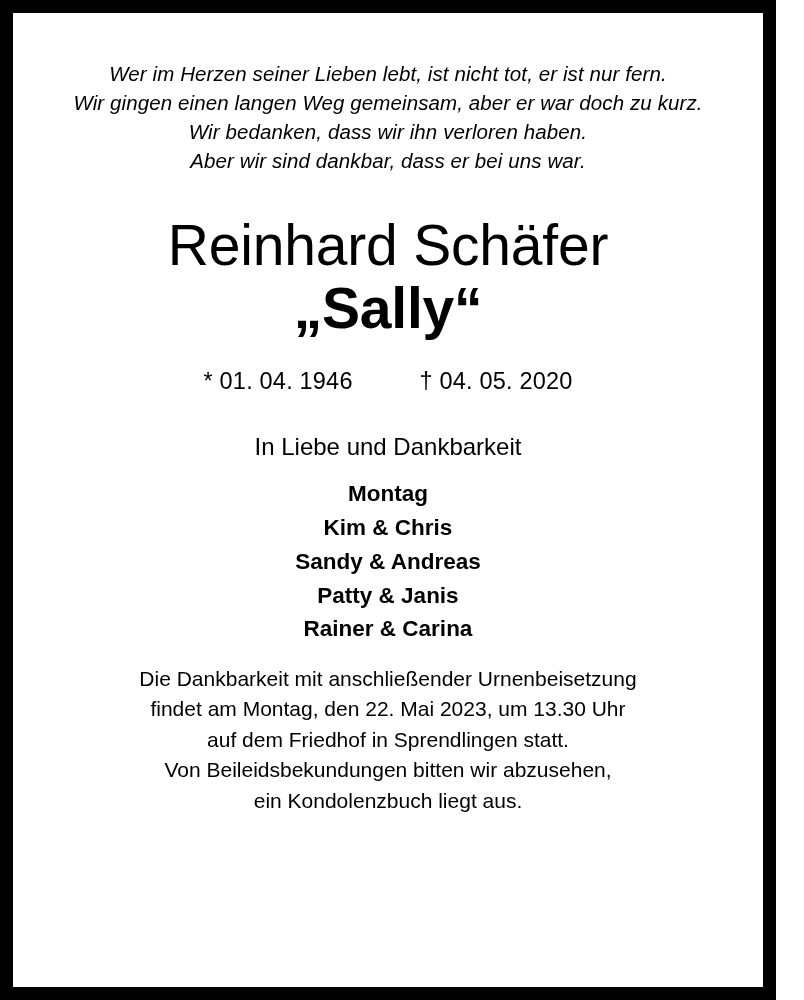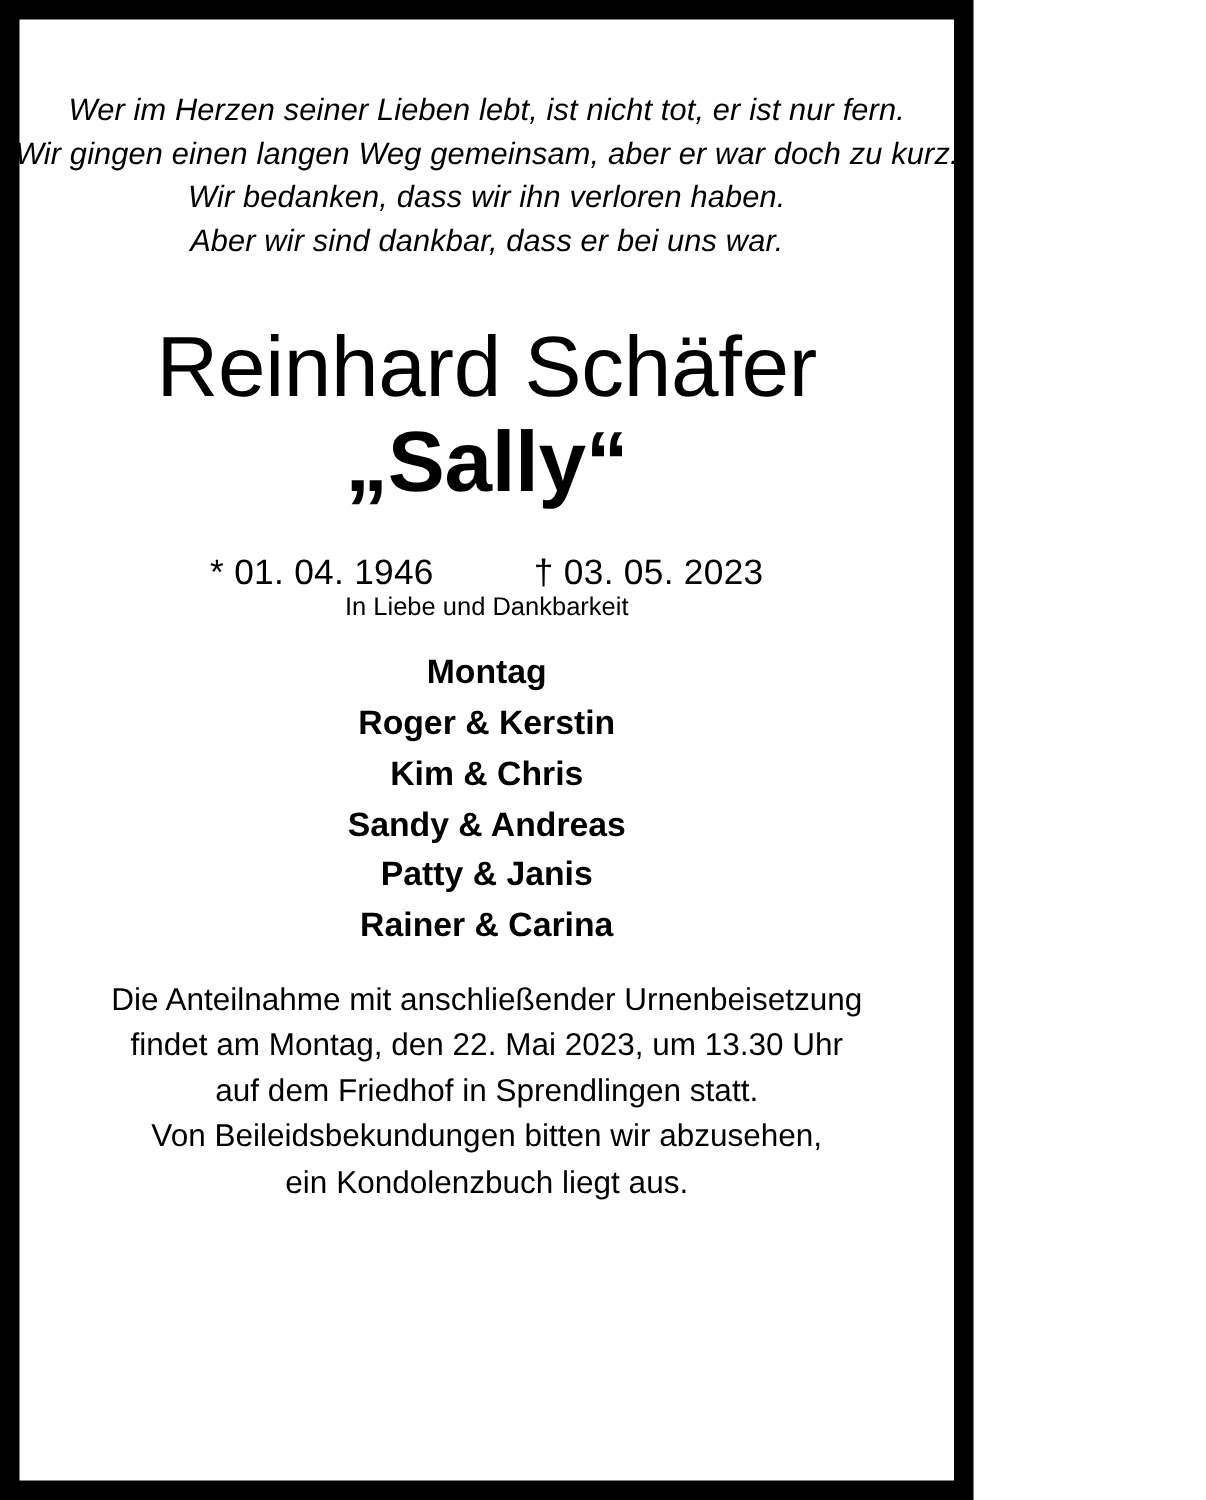--- a/index.html
+++ b/index.html
@@ -9,21 +9,21 @@
   }
   body {
     width: 804px;
     height: 1000px;
     font-family: "Liberation Sans", sans-serif;
     color: #000000;
     overflow: hidden;
   }
   .obituary {
     box-sizing: border-box;
-    width: 649px;
+    width: 776px;
     height: 1000px;
     border: 13px solid #000000;
     background: #ffffff;
     padding: 34px 30px 10px 30px;
     display: flex;
     flex-direction: column;
     align-items: center;
   }
   .verse {
     text-align: center;
@@ -55,21 +55,22 @@
     text-align: center;
   }
   .dates {
     margin-top: 27px;
     font-size: 23.5px;
     text-align: center;
     letter-spacing: 0.2px;
   }
   .dates .birth { margin-right: 60px; }
   .dedication {
-    font-size: 17px;
+    margin-top: 38px;
+    font-size: 24px;
     text-align: left;
   }
   .family {
     margin-top: 16px;
     text-align: center;
     font-weight: bold;
     font-size: 22.5px;
     line-height: 1.5;
   }
   .ceremony {
@@ -98,36 +99,35 @@
     <div>Aber wir sind dankbar, dass er bei uns war.</div>
   </div>
 
   <div class="name-block">
     <div class="name">Reinhard Schäfer</div>
     <div class="nickname">„Sally“</div>
   </div>
 
   <div class="dates">
     <span class="birth">* 01. 04. 1946</span>
-    <span class="death">† 03. 05. 2023</span>
+    <span class="death">† 04. 05. 2020</span>
   </div>
 
   <div class="dedication">In Liebe und Dankbarkeit</div>
 
   <div class="family">
     <div>Montag</div>
-    <div>Roger &amp; Kerstin</div>
     <div>Kim &amp; Chris</div>
     <div>Sandy &amp; Andreas</div>
     <div>Patty &amp; Janis</div>
     <div>Rainer &amp; Carina</div>
   </div>
 
   <div class="ceremony">
-    <div>Die Anteilnahme mit anschließender Urnenbeisetzung</div>
+    <div>Die Dankbarkeit mit anschließender Urnenbeisetzung</div>
     <div>findet am Montag, den 22. Mai 2023, um 13.30 Uhr</div>
     <div>auf dem Friedhof in Sprendlingen statt.</div>
     <div>Von Beileidsbekundungen bitten wir abzusehen,</div>
     <div>ein Kondolenzbuch liegt aus.</div>
   </div>
 
 
 </div>
 
 </body></html>

